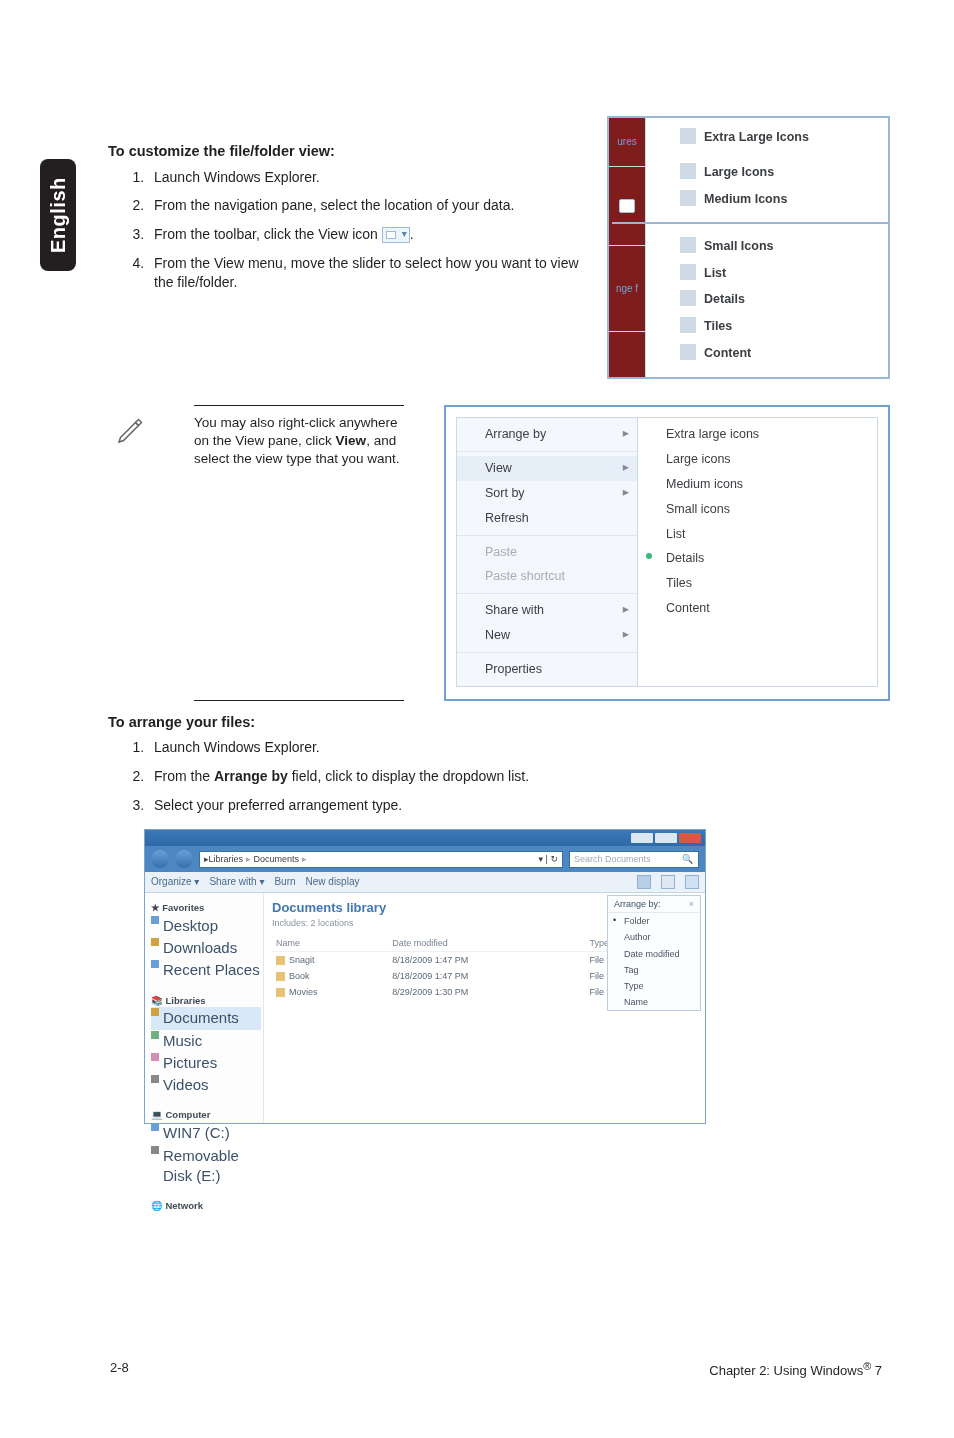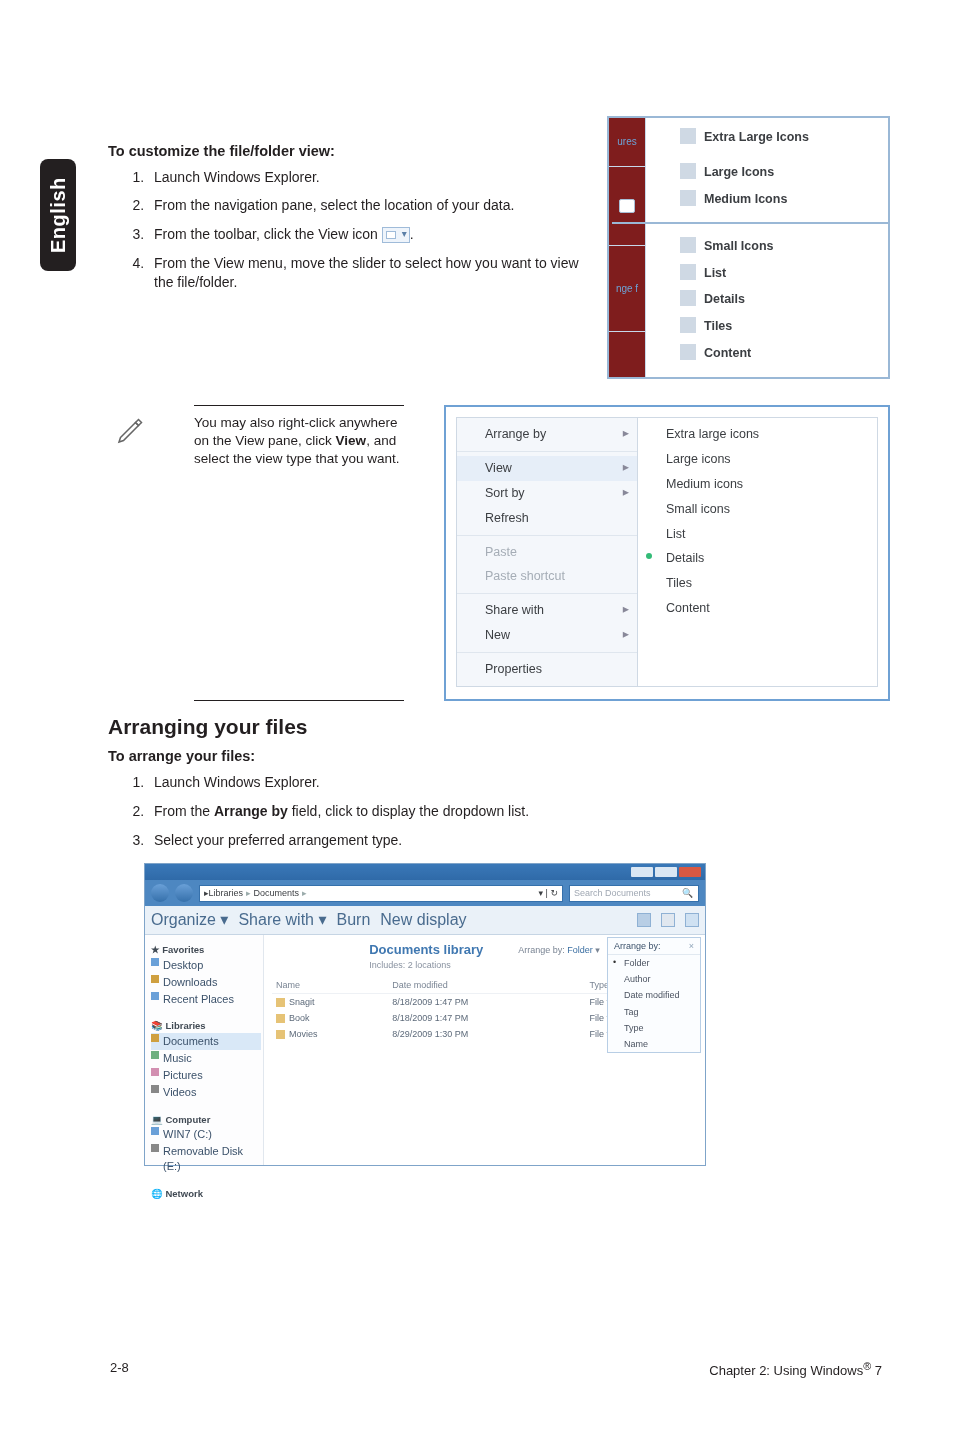--- a/index.html
+++ b/index.html
@@ -184,30 +184,30 @@
   .ex-titlebar .closebtn { background:#d85842; }
   .ex-nav {
     background:#4d87c1; padding:4px 6px; display:flex; align-items:center; gap:6px;
   }
   .ex-nav .round { width:18px; height:18px; border-radius:50%; background:linear-gradient(#6aa0d8,#3570ab); }
   .ex-nav .addressbar { flex:1; background:#fff; height:15px; border:1px solid #3570ab; display:flex; align-items:center; padding:0 4px; font-size:9px; color:#3b3e42;}
   .ex-nav .addressbar .sep { color:#9aa; margin:0 3px; }
   .ex-nav .searchbar { width:120px; background:#fff; height:15px; border:1px solid #3570ab; display:flex; align-items:center; padding:0 4px; font-size:9px; color:#a0a8b3;}
   .ex-tool {
     background:#eaf1f8; border-bottom:1px solid #c6d5e4;
-    padding:3px 6px; display:flex; align-items:center; gap:10px; font-size:16px; color:#496b8e;
+    padding:3px 6px; display:flex; align-items:center; gap:10px; font-size:10px; color:#496b8e;
   }
   .ex-tool .spacer { flex:1; }
   .ex-tool .iconsm { width:12px; height:12px; background:#b8cee5; border:1px solid #8fb1d4; }
   .ex-body { display:flex; height:230px; }
   .ex-side {
     width:110px; background:#fdfdfe; border-right:1px solid #e1e7ee; padding:4px 2px 4px 6px;
   }
   .ex-side .grp { font-size:9.5px; font-weight:700; color:#414a54; margin-top:5px; }
-  .ex-side .sitm { font-size:11px; color:#3b516a; padding:1px 0 1px 12px; position:relative; }
+  .ex-side .sitm { font-size:15px; color:#3b516a; padding:1px 0 1px 12px; position:relative; }
   .ex-side .sitm .sq { position:absolute; left:0; top:1px; width:8px; height:8px; background:#cfa040; }
   .ex-side .sitm .bl { background:#6aa0d8; }
   .ex-side .sitm .mu { background:#6fb080; }
   .ex-side .sitm .pi { background:#d28fb1; }
   .ex-side .sitm .vi { background:#888; }
   .ex-side .sitm.sel { background:#d9e8f7; }
   .ex-main { flex:1; padding: 6px 8px; position:relative; }
   .ex-main .title { font-size:13px; color:#4078b1; font-weight:600; }
   .ex-main .sub { font-size:9px; color:#8992a0; margin-bottom:6px;}
   .ex-main table { width:100%; border-collapse:collapse; font-size:9px; }
@@ -322,21 +322,20 @@
           <div class="itm">List</div>
           <div class="itm dot">Details</div>
           <div class="itm">Tiles</div>
           <div class="itm">Content</div>
         </div>
       </div>
     </div>
   </div>
 
   <div class="arranging-block">
-    <h2>Arranging your files</h2>
     <h3>To arrange your files:</h3>
     <ol class="steps">
       <li>Launch Windows Explorer.</li>
       <li>
         <span>From the </span><b>Arrange by</b><span> field, click to display the dropdown list.</span>
       </li>
       <li>Select your preferred arrangement type.</li>
     </ol>
 
     <div class="explorer">
@@ -386,21 +385,21 @@
           <div class="sitm"><span class="sq pi"></span><span>Pictures</span></div>
           <div class="sitm"><span class="sq vi"></span><span>Videos</span></div>
           <div style="height:8px"></div>
           <div class="grp">💻 <span>Computer</span></div>
           <div class="sitm"><span class="sq bl"></span><span>WIN7 (C:)</span></div>
           <div class="sitm"><span class="sq vi"></span><span>Removable Disk (E:)</span></div>
           <div style="height:8px"></div>
           <div class="grp">🌐 <span>Network</span></div>
         </div>
         <div class="ex-main">
-          <div style="display:flex; justify-content:center; align-items:flex-start;gap:35px;">
+          <div style="display:flex; justify-content:space-between; align-items:flex-start;gap:35px;">
             <div>
               <div class="title">Documents library</div>
               <div class="sub">Includes: 2 locations</div>
             </div>
             <div style="font-size:9px; color:#7a8594; padding-top:3px;">
               <span>Arrange by:</span>
               <span style="color:#3b6fa2;">Folder</span> ▾
             </div>
           </div>
           <table>

